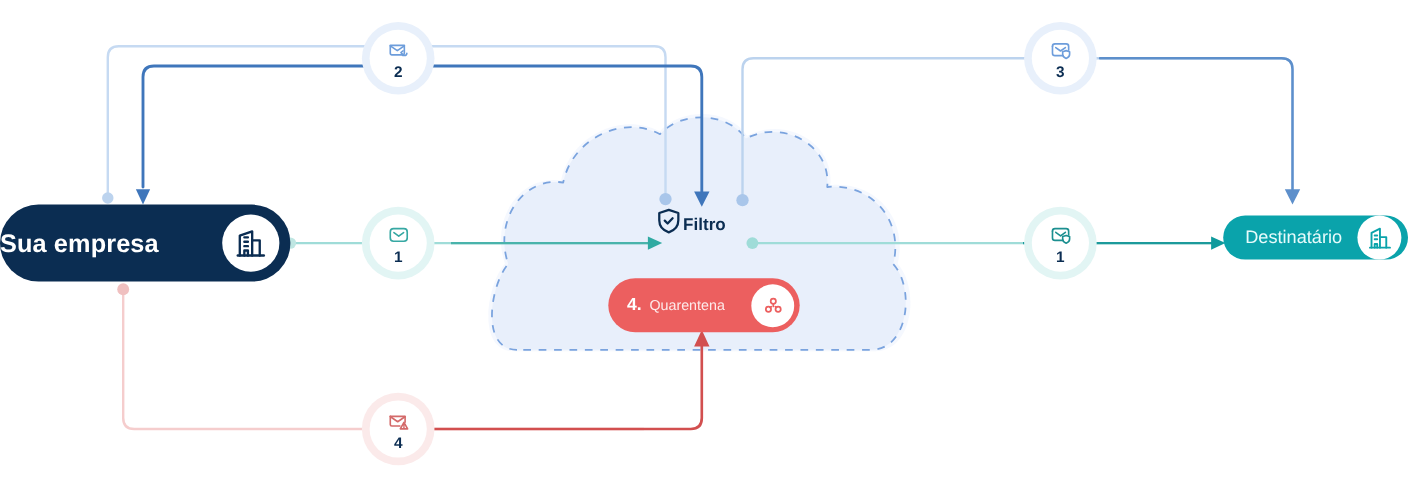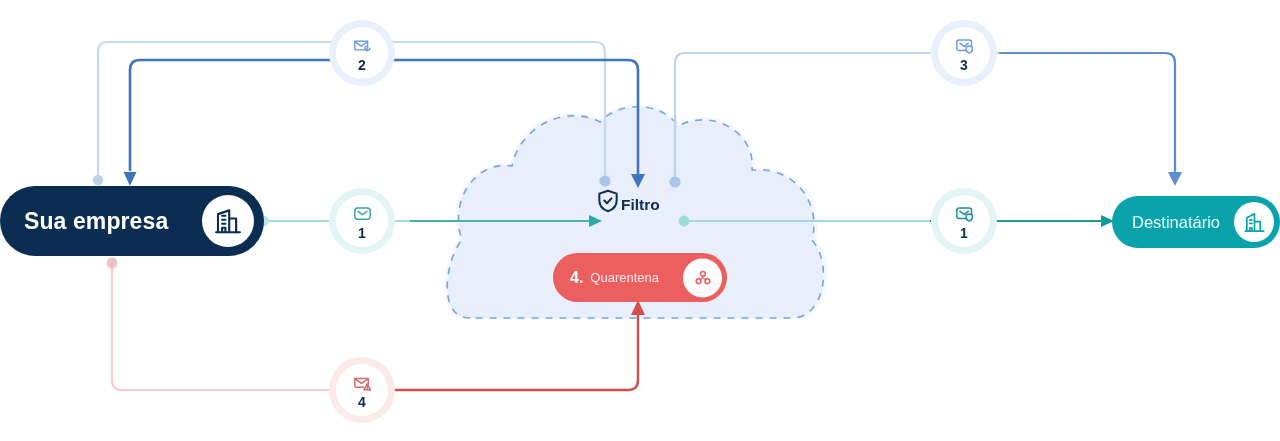--- a/index.html
+++ b/index.html
@@ -6,28 +6,28 @@
   body{width:1280px;height:441px;overflow:hidden;
        font-family:"Liberation Sans","DejaVu Sans",sans-serif;}
   #stage{position:relative;width:1280px;height:441px;background:#fff;}
   #wires{position:absolute;left:0;top:0;width:1280px;height:441px;}
 
   
   .pill{position:absolute;display:flex;align-items:center;border-radius:999px;
         box-sizing:border-box;}
 
   #company{left:0;top:186px;width:264px;height:70px;background:#0b2d52;
-           padding-left:24px;padding-right:8px;justify-content:flex-start;}
+           padding-right:8px;justify-content:flex-start;}
   #company .ptext{color:#ffffff;font-size:23px;font-weight:700;letter-spacing:.1px;
                   white-space:nowrap;}
   #company .circ{position:absolute;right:10px;top:50%;transform:translateY(-50%);
                  width:52px;height:52px;border-radius:50%;background:#fff;
                  display:flex;align-items:center;justify-content:center;}
 
-  #recipient{left:1112px;top:196px;width:168px;height:52px;background:#0aa3ab;
+  #recipient{left:1112px;top:196px;width:168px;height:40px;background:#0aa3ab;
              padding-left:20px;}
   #recipient .ptext{color:#e6fbfb;font-size:16.5px;font-weight:400;white-space:nowrap;}
   #recipient .circ{position:absolute;right:6px;top:50%;transform:translateY(-50%);
                    width:40px;height:40px;border-radius:50%;background:#fff;
                    display:flex;align-items:center;justify-content:center;}
 
   #quarantine{left:553px;top:253px;width:174px;height:49px;background:#ec5f5f;
               padding-left:17px;}
   #quarantine .qnum{color:#ffffff;font-size:16px;font-weight:700;margin-right:7px;}
   #quarantine .ptext{color:#fdeaea;font-size:13px;font-weight:400;white-space:nowrap;}

